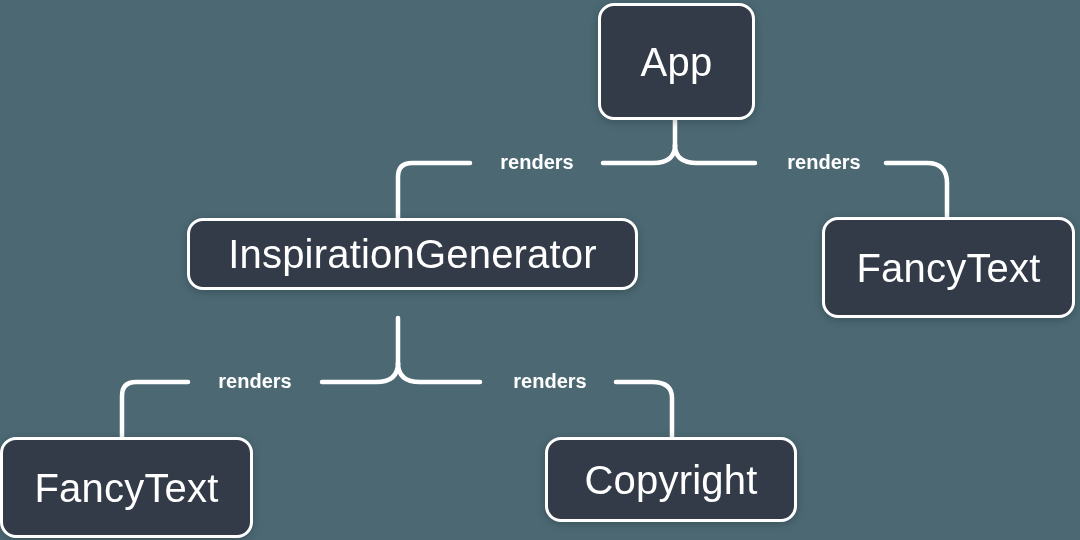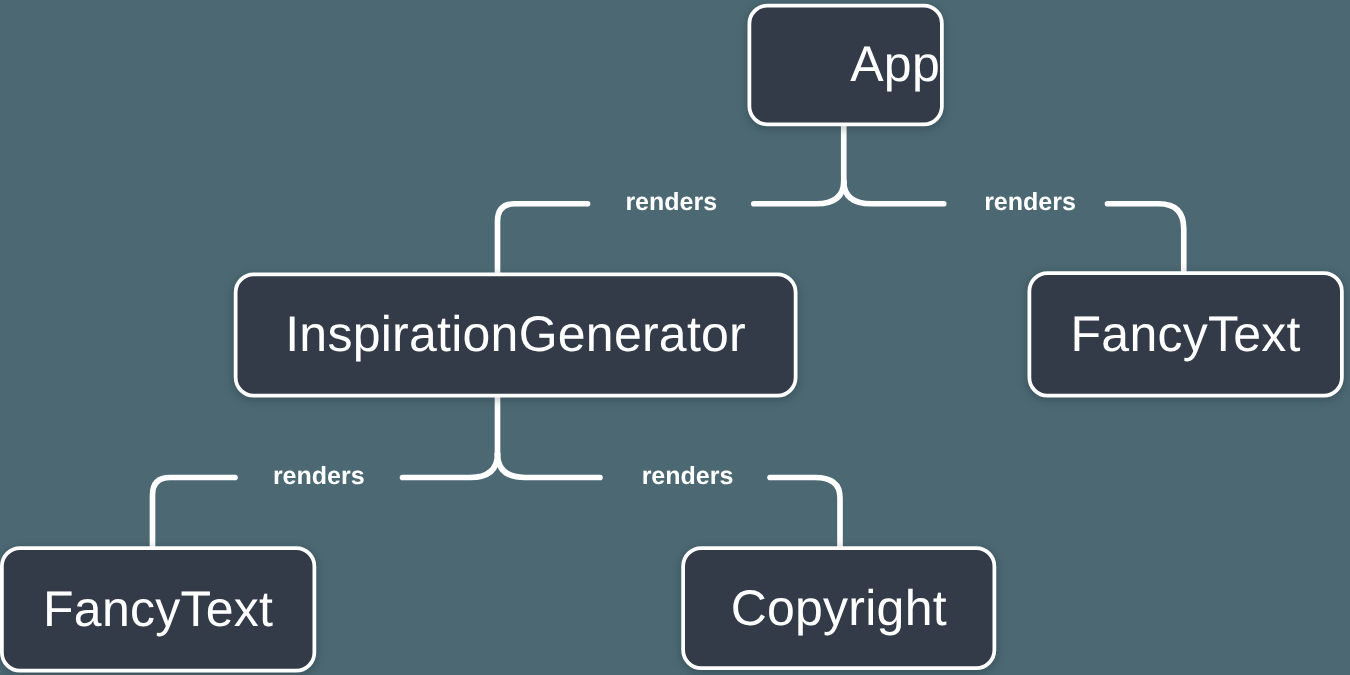--- a/index.html
+++ b/index.html
@@ -28,25 +28,25 @@
   .node-label{
     color:var(--text);font-size:40px;font-weight:400;letter-spacing:0.2px;
     white-space:nowrap;line-height:1;
   }
   .edge-label{
     position:absolute;transform:translate(-50%,-50%);
     color:var(--line);font-size:20px;font-weight:700;line-height:1;
     white-space:nowrap;
   }
   
-  .node-app{left:598px;top:3px;width:157px;height:98px;justify-content:flex-end;}
-  .node-inspiration{left:187px;top:218px;width:451px;height:100px;}
+  .node-app{left:598px;top:3px;width:157px;height:117px;}
+  .node-inspiration{left:187px;top:218px;width:451px;height:72px;}
   .node-fancy-top{left:822px;top:217px;width:253px;height:101px;}
   .node-fancy-bottom{left:0px;top:437px;width:253px;height:101px;}
-  .node-copyright{left:545px;top:437px;width:252px;height:99px;}
+  .node-copyright{left:545px;top:437px;width:252px;height:85px;}
   
   .el-1{left:537px;top:162px;}
   .el-2{left:824px;top:162px;}
   .el-3{left:255px;top:381px;}
   .el-4{left:550px;top:381px;}
 </style>
 </head>
 <body>
 
 <div class="canvas">

